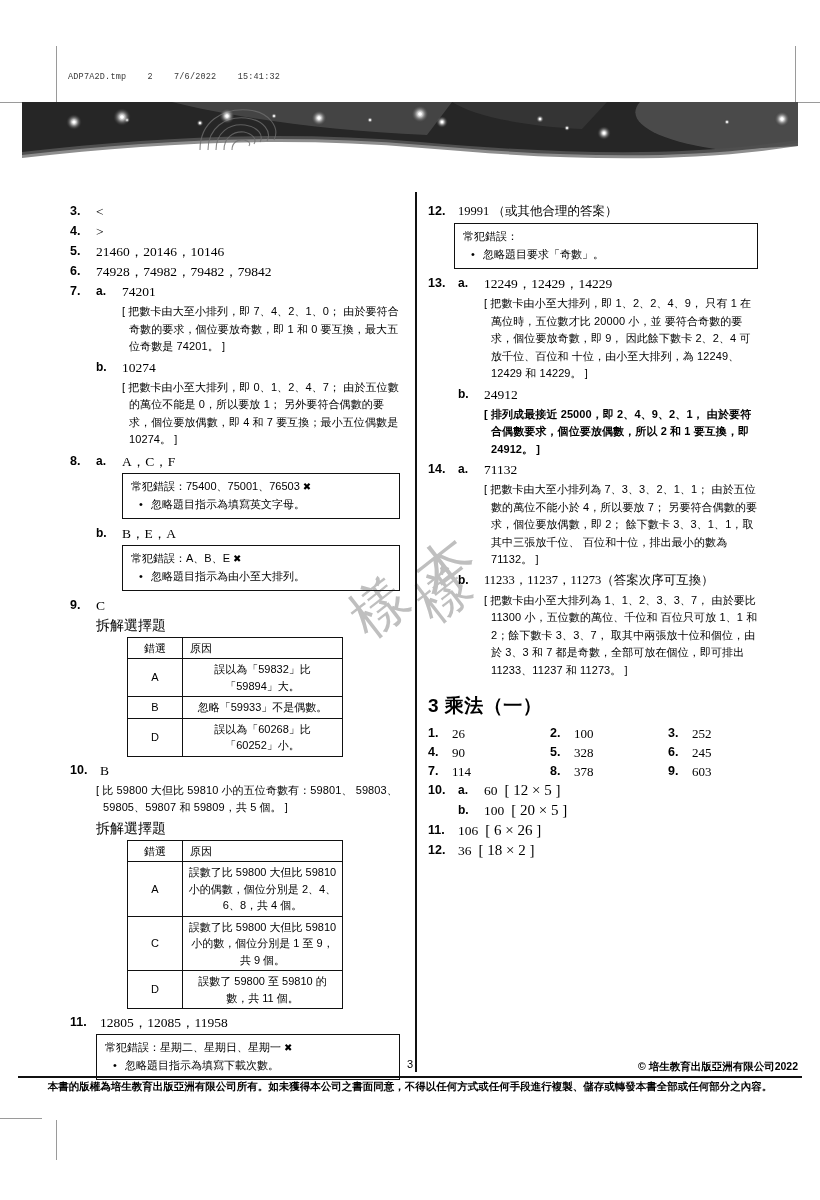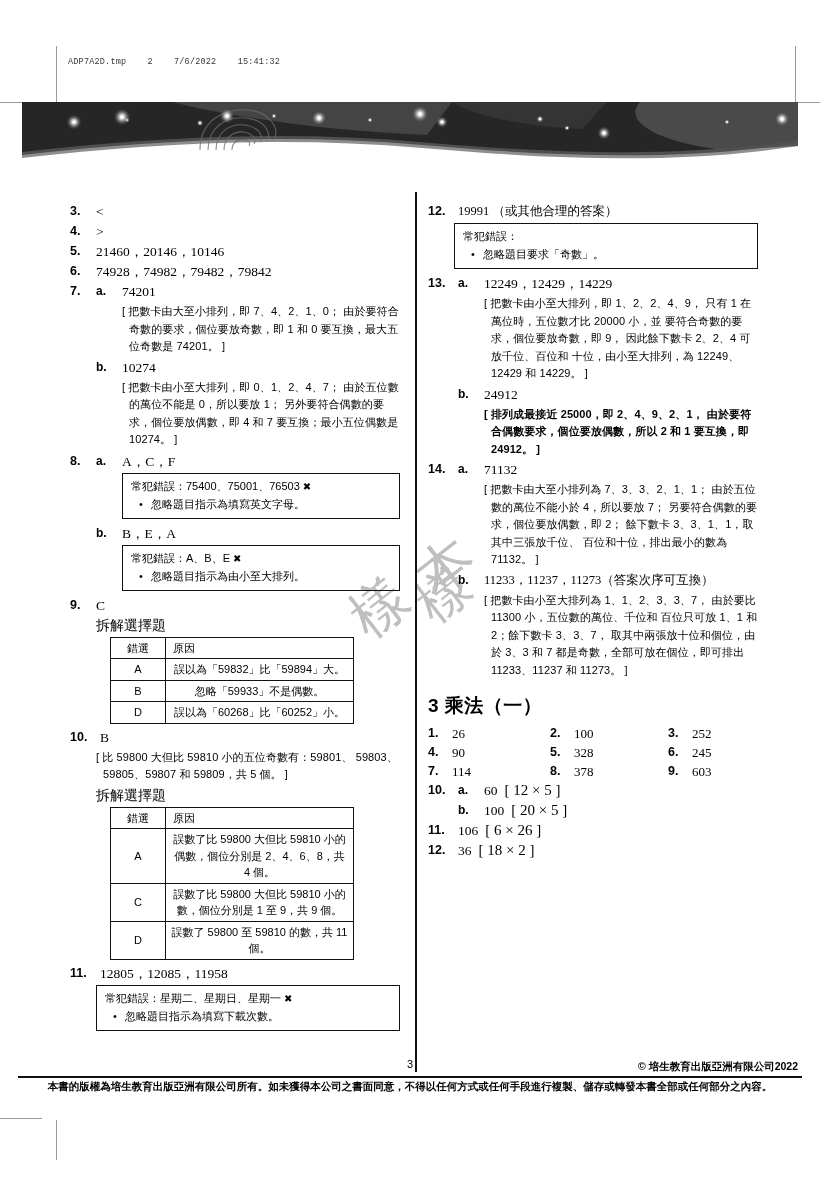--- a/index.html
+++ b/index.html
@@ -13,21 +13,21 @@
   }
   .page{position:absolute;left:0;top:0;width:820px;height:1200px;}
 
   
   .cropmark{position:absolute;background:#9a9a9a;}
   .cm-v{width:1px;height:60px;}
   .cm-h{height:1px;width:42px;}
 
   
   .slug{
-    position:absolute;left:68px;top:57px;
+    position:absolute;left:68px;top:72px;
     font-family:"Liberation Mono","DejaVu Sans Mono",monospace;
     font-size:8.5px;color:#3a3a3a;letter-spacing:.2px;white-space:pre;
   }
 
   
   .banner{position:absolute;left:22px;top:102px;width:776px;height:62px;overflow:hidden;}
   .banner svg{display:block;}
 
   
   .col{position:absolute;top:203px;}
@@ -77,21 +77,21 @@
   .notebox .nb-bullet{display:flex;}
   .notebox .nb-bullet .dot{width:20px;flex:none;text-align:center;}
   .xmark{font-family:"DejaVu Sans",sans-serif;font-weight:bold;font-size:10px;}
 
   
   .tbl-cap{
     font-family:Liberation Mono, monospace;
     font-size:14px;margin:3px 0 2px 26px;
   }
   table.brk{
-    border-collapse:collapse;margin:0 0 5px 40px;width:244px;
+    border-collapse:collapse;margin:0 0 5px 57px;width:216px;
     font-family:"Liberation Sans","DejaVu Sans",sans-serif;
     font-size:11px;
   }
   table.brk td{border:1.1px solid #111;padding:2px 5px;line-height:16.5px;}
   table.brk td.c1{width:44px;text-align:center;vertical-align:middle;}
   table.brk td.c2{text-align:center;}
   table.brk tr.hdr td{text-align:center;}
   table.brk tr.hdr td.c2{text-align:left;padding-left:7px;}
 
   

